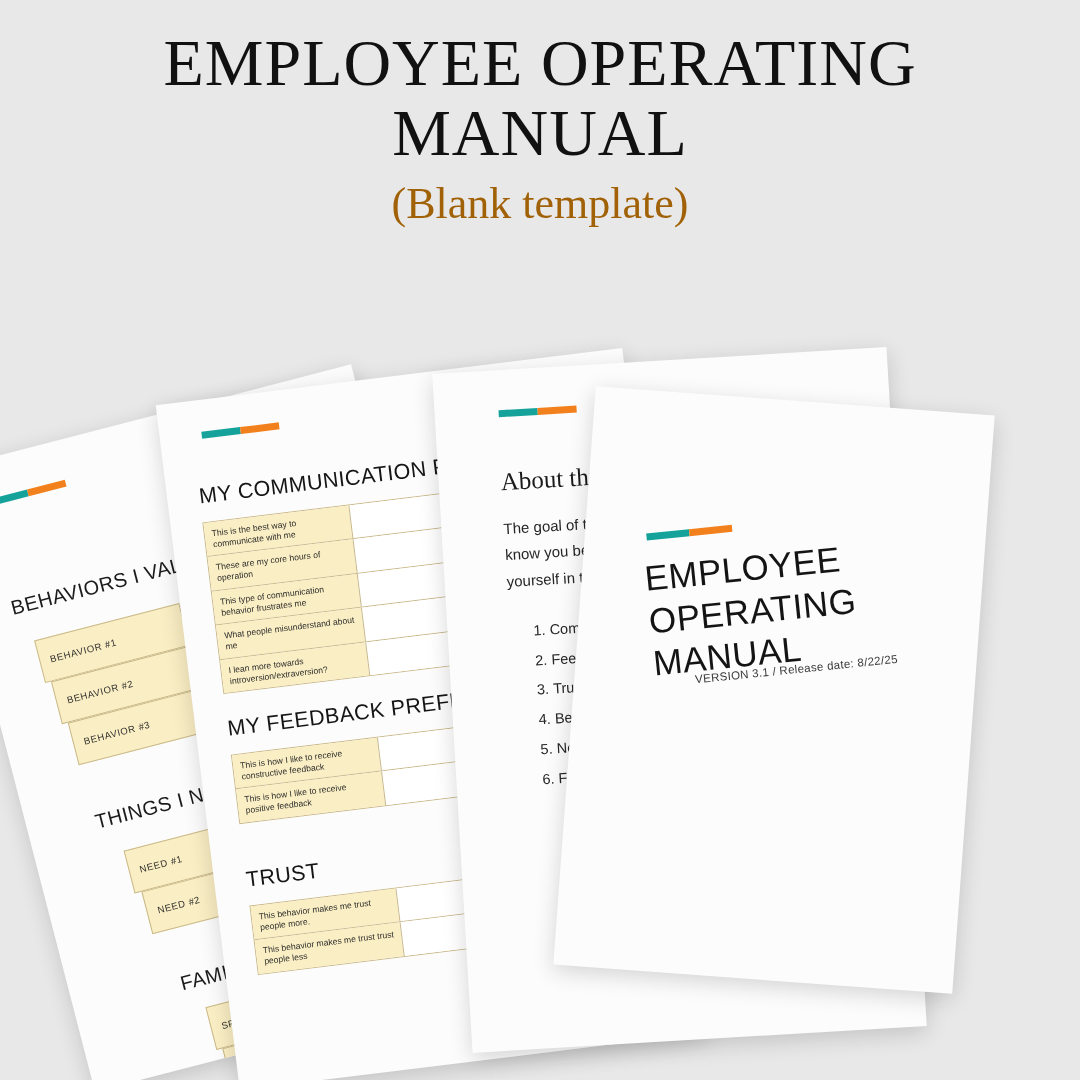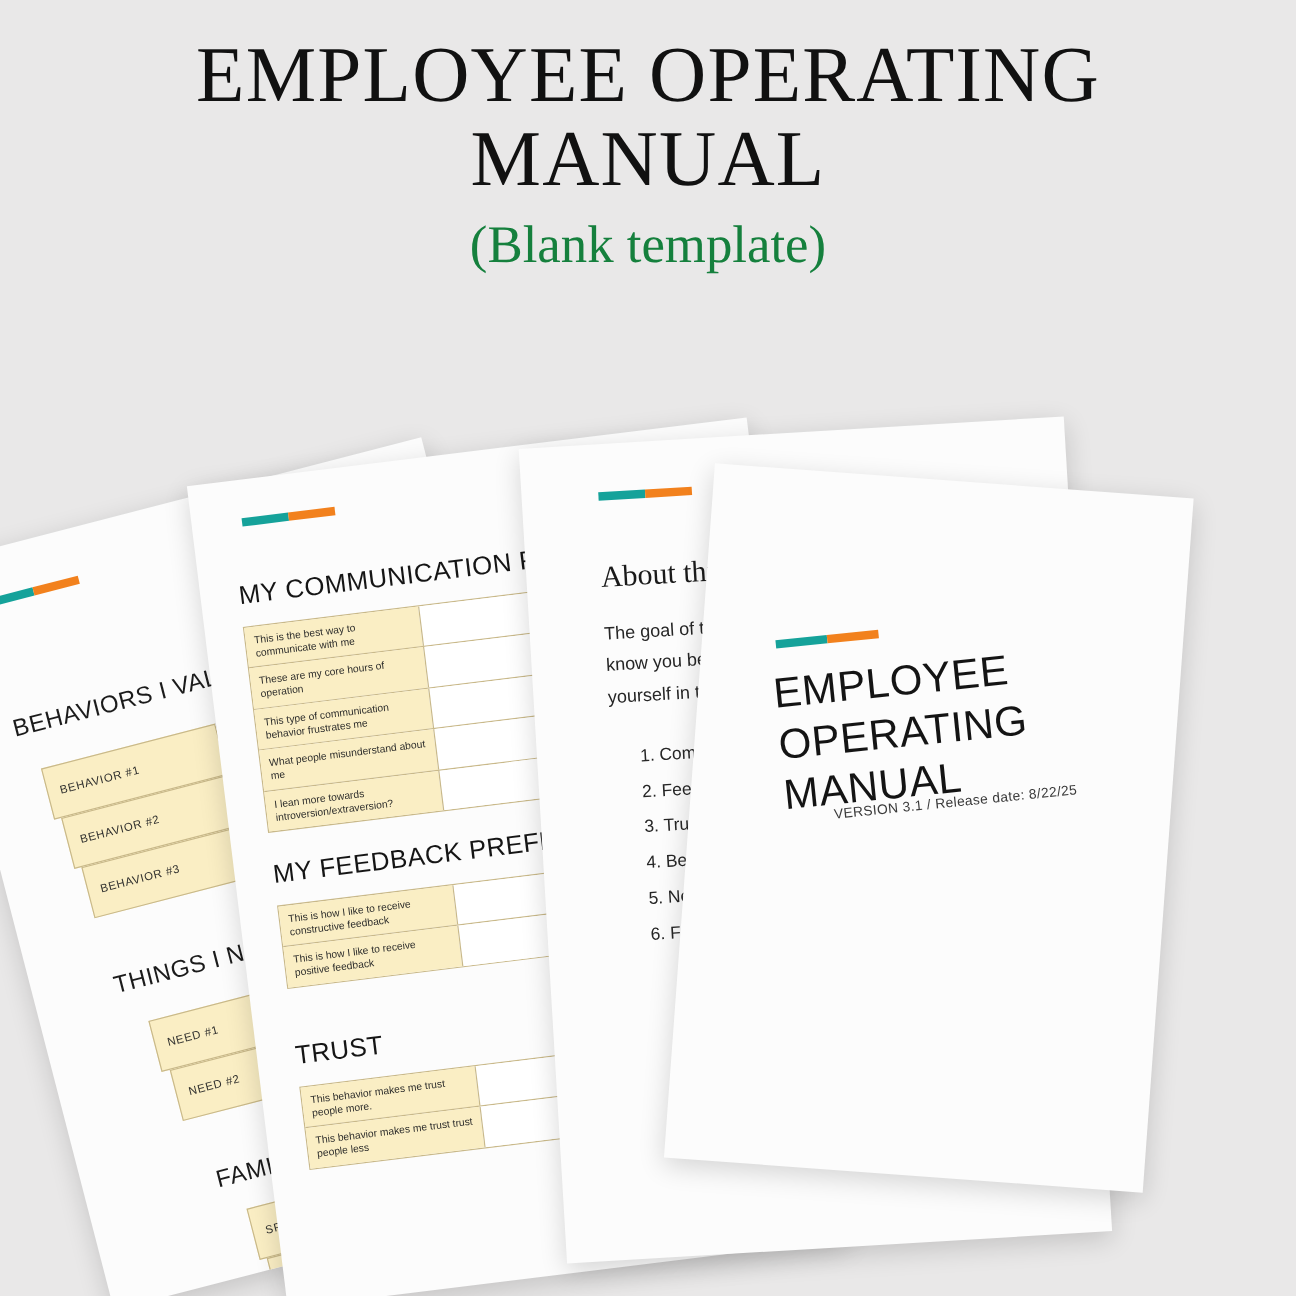--- a/index.html
+++ b/index.html
@@ -28,21 +28,21 @@
     font-size: 66px;
     line-height: 1.06;
     letter-spacing: 1px;
     color: #111111;
     margin: 28px 70px 0 70px;
     font-weight: 400;
   }
   .header-sub {
     font-family: "Liberation Serif", serif;
     font-size: 44px;
-    color: #15803d;
+    color: #a16207;
     margin-top: 10px;
     font-weight: 400;
   }
 
   
   .stage {
     position: absolute;
     left: 0; top: 0;
     width: 1080px; height: 1080px;
   }

